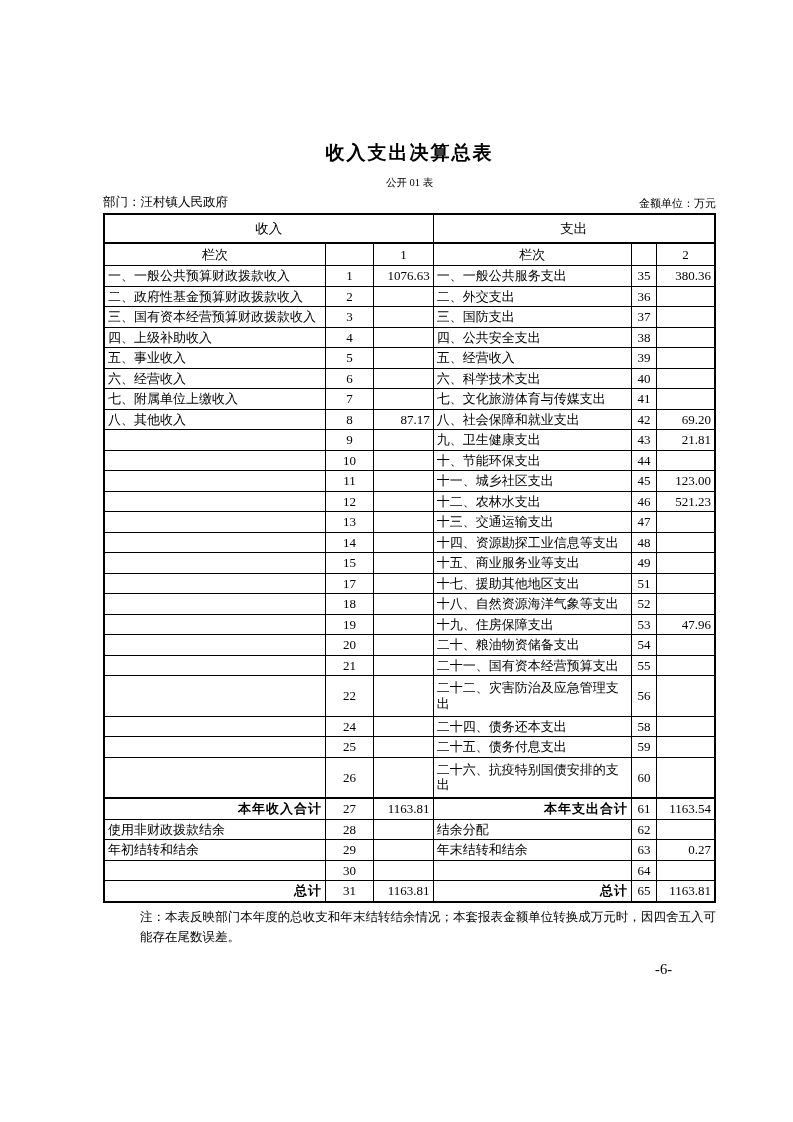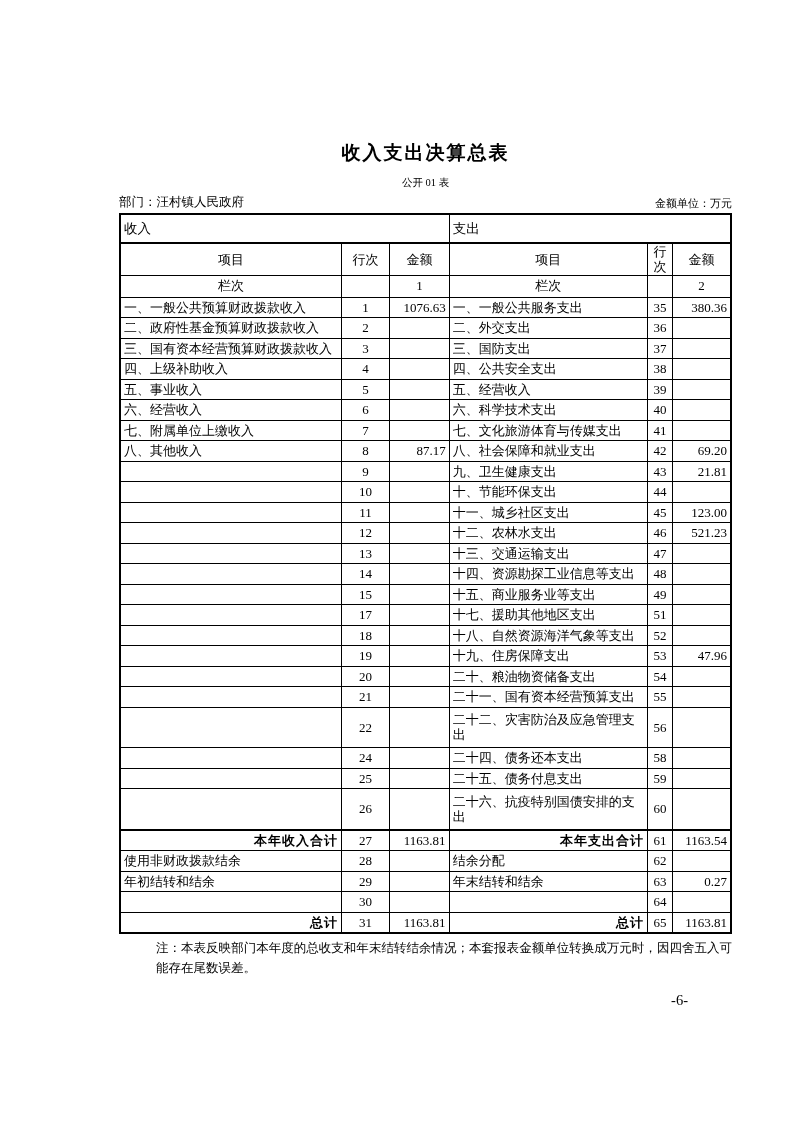--- a/index.html
+++ b/index.html
@@ -7,21 +7,21 @@
     position:relative;
     width:793px;height:1122px;
     background:#fff;
     margin:0 auto;
     font-family:"Liberation Serif","DejaVu Serif",serif;
     color:#000;
     overflow:hidden;
   }
   .content{
     position:absolute;
-    left:119px;top:140px;
+    left:103px;top:140px;
     width:613px;
   }
   .doc-title{
     text-align:center;
     font-size:19px;
     font-weight:bold;
     letter-spacing:2px;
     margin:0 0 10px 0;
   }
   .table-code{
@@ -50,21 +50,21 @@
     overflow:hidden;
     line-height:1.18;
   }
   table.grid{border:2px solid #000;}
   col.c-item-l{width:220px;}
   col.c-line-l{width:48px;}
   col.c-amt-l{width:59px;}
   col.c-item-r{width:197px;}
   col.c-line-r{width:25px;}
   col.c-amt-r{width:58px;}
-  tr.sec-row th{height:27px;text-align:left;font-size:13.5px;border-bottom:2px solid #000;}
+  tr.sec-row th{height:27px;text-align:center;font-size:13.5px;border-bottom:2px solid #000;}
   tr.colhead-row th{height:29px;text-align:center;}
   tr.lanci-row td{height:21px;text-align:center;}
   tr.data-row td{height:19.5px;}
   tr.data-row.tall td{height:39.5px;}
   td.item{text-align:left;}
   td.line-no{text-align:center;}
   td.amt{text-align:right;}
   tr.totals td.item{font-weight:bold;text-align:right;letter-spacing:1px;}
   tr.thick-top td{border-top:2px solid #000;}
   .note{
@@ -102,28 +102,20 @@
           <col class="c-line-l">
           <col class="c-amt-l">
         <col class="c-item-r">
           <col class="c-line-r">
           <col class="c-amt-r">
       </colgroup>
       <tbody>
         <tr class="sec-row">
           <th colspan="3">收入</th>
           <th colspan="3">支出</th>
-        </tr>
-        <tr class="colhead-row">
-          <th>项目</th>
-          <th>行次</th>
-          <th>金额</th>
-          <th>项目</th>
-          <th>行次</th>
-          <th>金额</th>
         </tr>
         <tr class="lanci-row">
           <td>栏次</td>
           <td></td>
           <td>1</td>
           <td>栏次</td>
           <td></td>
           <td>2</td>
         </tr>
       <tr class="data-row">

